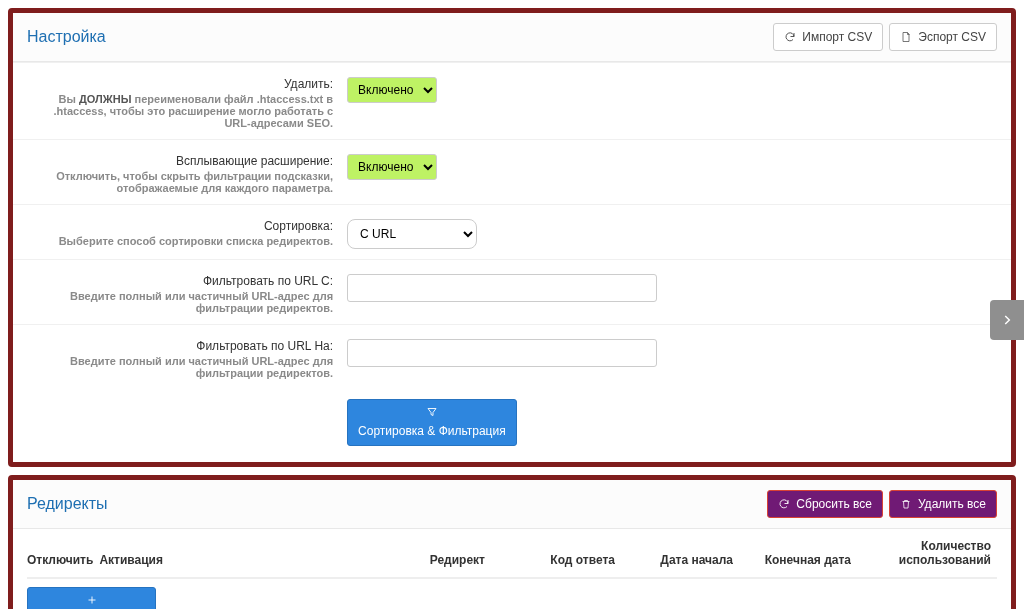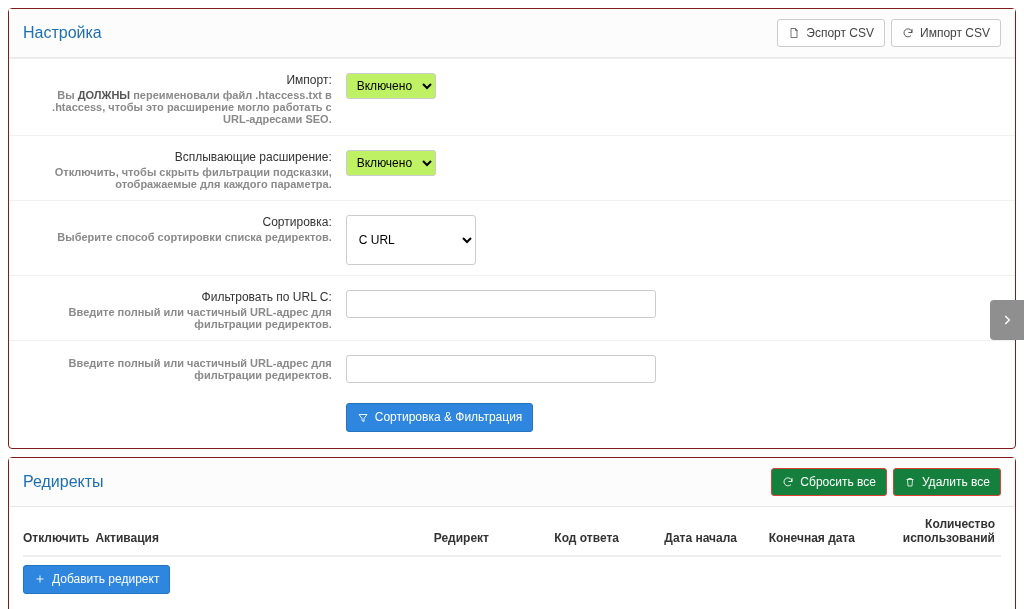--- a/index.html
+++ b/index.html
@@ -5,64 +5,64 @@
   * { box-sizing: border-box; }
   html, body { margin: 0; padding: 0; }
   body {
     font-family: "Helvetica Neue", Helvetica, Arial, sans-serif;
     font-size: 12px;
     color: #444;
     background: #fff;
     width: 1024px;
   }
   .panel {
-    border: 1px solid #7f1d1d;
+    border: 5px solid #7f1d1d;
     border-radius: 4px;
     margin: 8px;
     background: #fff;
   }
   .panel-heading {
     background: #fcfcfc;
     border-bottom: 1px solid #e8e8e8;
     padding: 10px 14px;
     display: flex;
     align-items: center;
     justify-content: space-between;
   }
   .panel-title { color: #1e6fb2; font-size: 16px; font-weight: 400; }
   .btn {
     display: inline-flex; align-items: center; gap: 6px;
     border: 1px solid #ccc; background: #fff; color: #444;
     padding: 6px 10px; border-radius: 3px; font-size: 12px; cursor: pointer;
     line-height: 1.2;
   }
   .btn-group { display: flex; gap: 6px; }
-  .btn-primary { background: #2e86de; border-color: #2673c0; color: #fff; }
-  .btn-danger  { background: #15803d; border-color: #d94334; color: #fff; }
+  .btn-primary { background: #2e86de; border-color: #2673c0; color: #fff; flex-direction: column; }
+  .btn-danger  { background: #701a75; border-color: #d94334; color: #fff; }
   .btn-danger-sq {
     background: #e74c3c; border: 1px solid #d94334; color: #fff;
     width: 34px; height: 34px; border-radius: 3px; display:inline-flex;
     align-items:center; justify-content:center; cursor:pointer;
   }
   .form-row {
     display: flex; width: 100%; border-top: 1px solid #f0f0f0;
     padding: 14px 14px 10px;
   }
   .form-row:first-of-type { border-top: none; }
   .form-label-col { width: 33%; text-align: right; padding-right: 14px; }
   .form-label { font-size: 12px; color: #333; }
   .form-help  { font-size: 11px; color: #8a8a8a; margin-top:2px;font-weight:bold; }
   .form-help b { color: #555; }
   .form-control-col { flex: 1; }
   select.small-select {
     border:1px solid #ccc; border-radius:3px; padding:4px 6px; font-size:12px;
     background:#bef264;
   }
   select.med-select {
-    border:1px solid #ccc; border-radius:3px; padding:16px 8px; font-size:12px;
+    border:1px solid #ccc; border-radius:8px; padding:6px 8px; font-size:12px;
     width: 130px; background:#fff;
   }
   input.text-input {
     border:1px solid #ccc; border-radius:3px; padding:6px 8px; font-size:12px;
     width: 310px;
   }
   .action-row { padding: 10px 14px 16px; display:flex; }
   .action-row .spacer { width:33%; }
 
   
@@ -107,42 +107,42 @@
   .icon-trash path { stroke:#fff; fill:none; stroke-width:1.6; }
   .icon-refresh path, .icon-filter path, .icon-plus path { stroke:currentColor; fill:none; stroke-width:1.8; }
 </style>
 </head>
 <body>
 
 <div class="panel">
   <div class="panel-heading">
     <span class="panel-title">Настройка</span>
     <div class="btn-group">
+      <button class="btn">
+        <span>
+          <svg class="icon-sm icon-refresh" viewBox="0 0 24 24">
+              <path d="M20 11a8 8 0 10-2 6M20 4v7h-7"></path>
+            </svg>
+        </span>
+        <span>Импорт CSV</span>
+      </button>
       <button class="btn">
         <span>
           <svg class="icon-sm" viewBox="0 0 24 24">
               <path d="M6 3h9l3 3v15H6z M15 3v4h4" fill="none" stroke="#555" stroke-width="1.6"></path>
             </svg>
         </span>
         <span>Эспорт CSV</span>
       </button>
-      <button class="btn">
-        <span>
-          <svg class="icon-sm icon-refresh" viewBox="0 0 24 24">
-              <path d="M20 11a8 8 0 10-2 6M20 4v7h-7"></path>
-            </svg>
-        </span>
-        <span>Импорт CSV</span>
-      </button>
-    </div>
-  </div>
-
-  <div class="form-row">
-    <div class="form-label-col">
-      <div class="form-label">Импорт:</div>
+    </div>
+  </div>
+
+  <div class="form-row">
+    <div class="form-label-col">
+      <div class="form-label">Удалить:</div>
       <div class="form-help">
         <span>Вы </span><b>ДОЛЖНЫ</b><span> переименовали файл .htaccess.txt в .htaccess, чтобы это расширение могло работать с URL-адресами SEO.</span>
       </div>
     </div>
     <div class="form-control-col">
       <select class="small-select">
         <option>Включено</option>
       </select>
     </div>
   </div>
@@ -176,20 +176,21 @@
       <div class="form-label">Фильтровать по URL C:</div>
       <div class="form-help">Введите полный или частичный URL-адрес для фильтрации редиректов.</div>
     </div>
     <div class="form-control-col">
       <input class="text-input" value="" style="">
     </div>
   </div>
 
   <div class="form-row">
     <div class="form-label-col">
+      <div class="form-label">Фильтровать по URL На:</div>
       <div class="form-help">Введите полный или частичный URL-адрес для фильтрации редиректов.</div>
     </div>
     <div class="form-control-col">
       <input class="text-input" value="" style="">
     </div>
   </div>
 
   <div class="action-row">
     <div class="spacer"></div>
     <button class="btn btn-primary">

